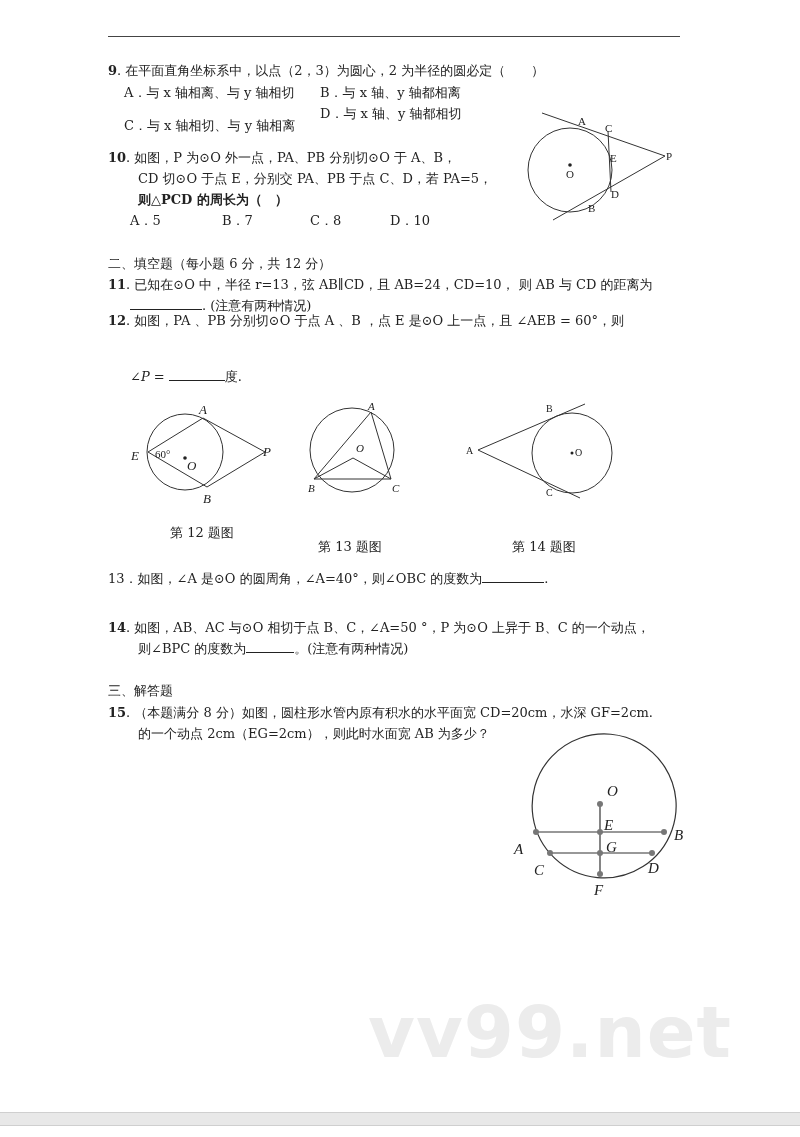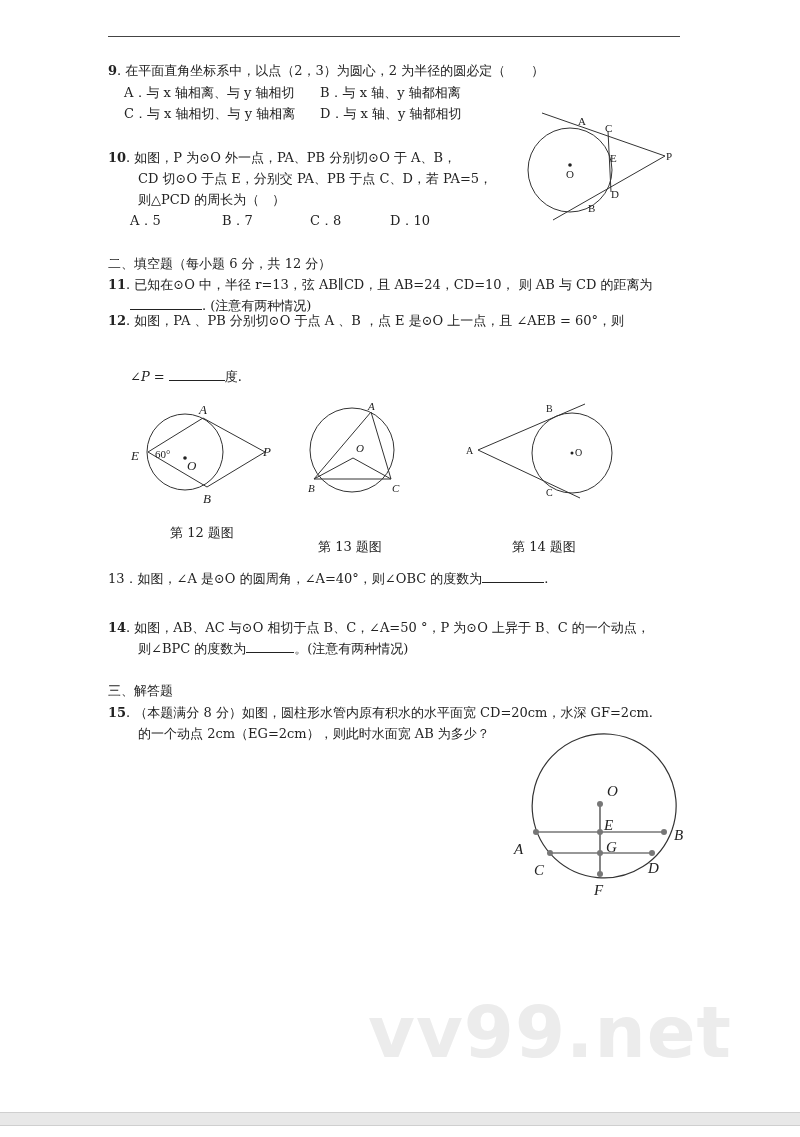--- a/index.html
+++ b/index.html
@@ -31,28 +31,28 @@
 </head>
 <body>
 
 <div class="abs hr-top"></div>
 
 <div class="line" style="left:108px; top:62px;">
   <span class="qnum">9</span><span>. 在平面直角坐标系中，以点（2，3）为圆心，2 为半径的圆必定（　　）</span>
 </div>
 <div class="line" style="left:124px; top:84px;">A．与 x 轴相离、与 y 轴相切</div>
 <div class="line" style="left:320px; top:84px;">B．与 x 轴、y 轴都相离</div>
-<div class="line" style="left:124px; top:105px;">C．与 x 轴相切、与 y 轴相离</div>
+<div class="line" style="left:124px; top:117px;">C．与 x 轴相切、与 y 轴相离</div>
 <div class="line" style="left:320px; top:105px;">D．与 x 轴、y 轴都相切</div>
 
 <div class="line" style="left:108px; top:149px;">
   <span class="qnum">10</span><span>. 如图，P 为⊙O 外一点，PA、PB 分别切⊙O 于 A、B，</span>
 </div>
 <div class="line" style="left:138px; top:170px;">CD 切⊙O 于点 E，分别交 PA、PB 于点 C、D，若 PA=5，</div>
-<div class="line" style="left:138px; top:191px;">则△PCD 的周长为（　）</div>
+<div class="line" style="left:138px; top:191px;font-weight:bold;">则△PCD 的周长为（　）</div>
 <div class="line" style="left:130px; top:212px;">A．5</div>
 <div class="line" style="left:222px; top:212px;">B．7</div>
 <div class="line" style="left:310px; top:212px;text-align:center;">C．8</div>
 <div class="line" style="left:390px; top:212px;">D．10</div>
 
 <svg style="left:520px; top:100px;" width="170" height="130" viewBox="0 0 170 130">
   <circle cx="50" cy="70" r="42" fill="none" stroke="#333" stroke-width="1"></circle>
   <line x1="22" y1="13" x2="145" y2="56" stroke="#333" stroke-width="1"></line>
   <line x1="33" y1="120" x2="145" y2="56" stroke="#333" stroke-width="1"></line>
   <line x1="88" y1="31" x2="91" y2="92" stroke="#333" stroke-width="1"></line>

